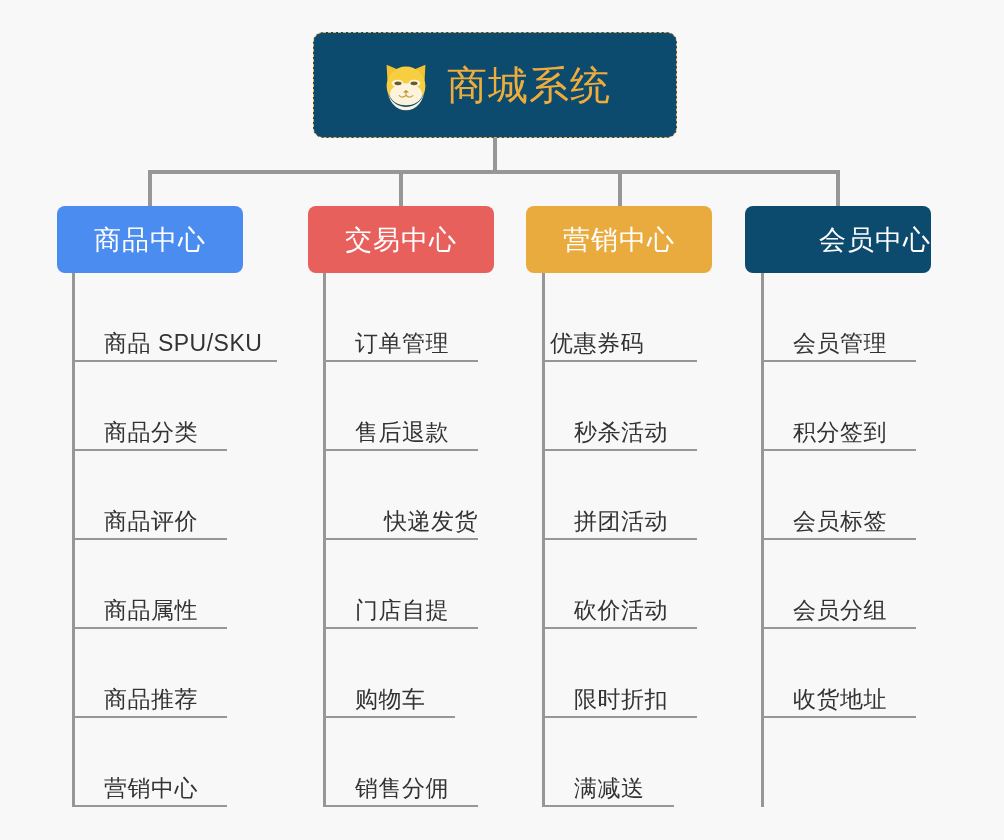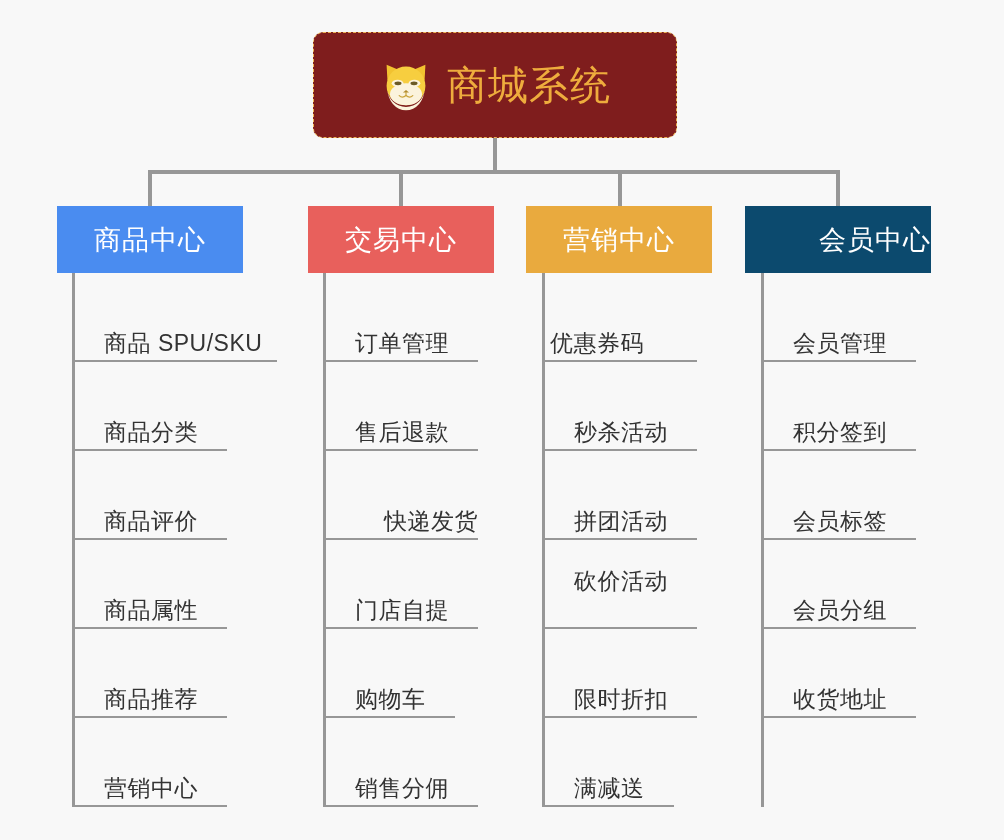--- a/index.html
+++ b/index.html
@@ -22,21 +22,21 @@
   }
 
   
   .root-node {
     position: absolute;
     left: 313px;
     top: 32px;
     width: 364px;
     height: 106px;
     box-sizing: border-box;
-    background: #7f1d1d;
+    background: #0c4a6e;
     border: 1.5px dashed #edb354;
     border-radius: 10px;
     display: flex;
     align-items: center;
     justify-content: center;
     gap: 14px;
     text-align: center;
   }
   .root-title {
     color: #eeac3d;
@@ -59,21 +59,21 @@
   }
   .line-v { width: 4px; }
   .line-h { height: 4px; }
 
   
   .cat-box {
     position: absolute;
     top: 206px;
     height: 67px;
     box-sizing: border-box;
-    border-radius: 0;
+    border-radius: 8px;
     display: flex;
     align-items: center;
     justify-content: center;
     color: #ffffff;
     font-size: 27px;
     letter-spacing: 1px;
     white-space: nowrap;
   }
 
   
@@ -206,21 +206,21 @@
     <div class="trunk" style="height:534px;"></div>
     <div class="leaf" style="width:155px;padding-left:8px;">
       <span class="leaf-label">优惠券码</span>
     </div>
     <div class="leaf" style="width:155px;">
       <span class="leaf-label">秒杀活动</span>
     </div>
     <div class="leaf" style="width:155px;">
       <span class="leaf-label">拼团活动</span>
     </div>
-    <div class="leaf" style="width:155px;align-items:center;">
+    <div class="leaf" style="width:155px;">
       <span class="leaf-label">砍价活动</span>
     </div>
     <div class="leaf" style="width:155px;">
       <span class="leaf-label">限时折扣</span>
     </div>
     <div class="leaf" style="width:132px;">
       <span class="leaf-label">满减送</span>
     </div>
   </div>
 

